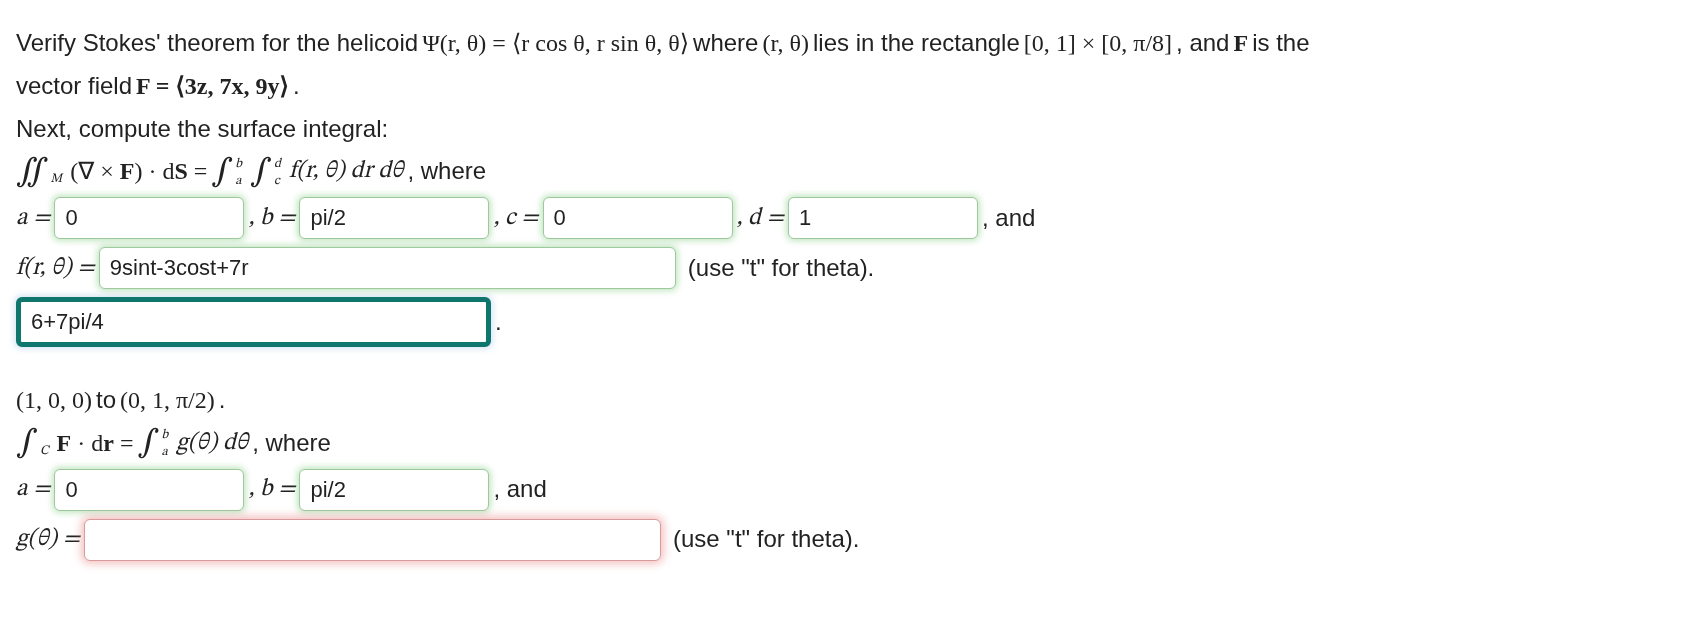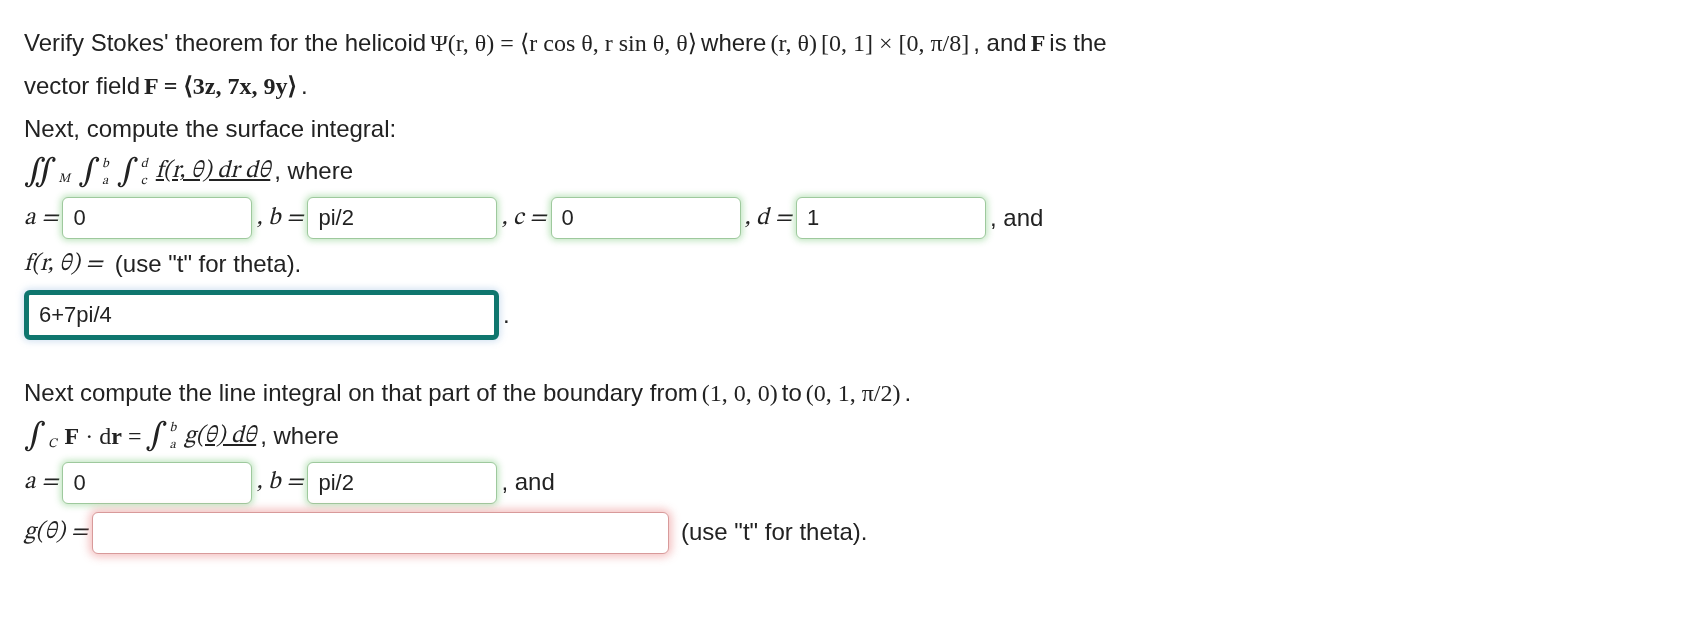--- a/index.html
+++ b/index.html
@@ -12,21 +12,21 @@
     background: #fff;
   }
   .wrap {
     padding: 18px 16px 40px 16px;
   }
   .line {
     display: flex;
     flex-wrap: wrap;
     align-items: center;
     gap: 0;
-    margin: 8px 8px;
+    margin: 8px 0;
     line-height: 1.45;
   }
   .line > span, .line > input, .line > .math, .line > .mathit, .line > .txt {
     margin-right: 4px;
   }
   .math {
     font-family: Liberation Serif, serif;
     font-style: normal;
   }
   .mathit {
@@ -85,33 +85,34 @@
     margin-right: 4px;
   }
   .limits .sup { margin-bottom: 4px; }
   .subonly {
     display: inline-block;
     font-size: 13px;
     font-style: italic;
     transform: translateY(8px);
     margin-right: 4px;
   }
-  .gap-after { margin-right: 6px; text-decoration: underline; }
+  .gap-after { margin-right: 6px; }
   .spacer-v { height: 20px; }
 </style>
 </head>
 <body>
 
 <div class="wrap">
 
   <div class="line">
     <span class="txt">Verify Stokes' theorem for the helicoid </span>
     <span class="math">Ψ(r, θ) = ⟨r cos θ, r sin θ, θ⟩</span>
     <span class="txt"> where </span>
     <span class="math">(r, θ)</span>
+    <span class="txt"> lies in the rectangle </span>
     <span class="math">[0, 1] × [0, π/8]</span>
     <span class="txt">, and </span>
     <span class="math bold">F</span>
     <span class="txt"> is the</span>
   </div>
 
   <div class="line">
     <span class="txt">vector field </span>
     <span class="math bold">F = ⟨3z, 7x, 9y⟩</span>
     <span class="txt">.</span>
@@ -119,20 +120,21 @@
 
   <div class="line">
     <span class="txt">Next, compute the surface integral:</span>
   </div>
 
   <div class="line">
     <span class="intwrap">
       <span class="bigop">∬</span>
       <span class="subonly">M</span>
     </span>
+    <span class="math">(∇ × <span class="bold">F</span>) · d<span class="bold">S</span> = </span>
     <span class="intwrap">
       <span class="bigop">∫</span>
       <span class="limits">
         <span class="sup">b</span>
         <span>a</span>
       </span>
     </span>
     <span class="intwrap">
       <span class="bigop">∫</span>
       <span class="limits">
@@ -151,32 +153,32 @@
     <input type="text" class="w-sm good" value="pi/2" style="">
     <span class="mathit">, c = </span>
     <input type="text" class="w-sm good" value="0" style="">
     <span class="mathit">, d = </span>
     <input type="text" class="w-sm good" value="1" style="">
     <span class="txt">, and</span>
   </div>
 
   <div class="line">
     <span class="mathit">f(r, θ) = </span>
+    <input type="text" class="w-lg good" value="9sint-3cost+7r" style="">
     <span class="txt" style="margin-left:8px;">(use "t" for theta).</span>
   </div>
 
   <div class="line">
     <input type="text" class="w-xl neutral" value="6+7pi/4" style="">
     <span class="txt">.</span>
   </div>
 
   <div class="spacer-v"></div>
 
   <div class="line">
-    <span class="txt">Next compute the line integral on that part of the boundary from </span>
     <span class="math">(1, 0, 0)</span>
     <span class="txt"> to </span>
     <span class="math">(0, 1, π/2)</span>
     <span class="txt">.</span>
   </div>
 
   <div class="line">
     <span class="intwrap">
       <span class="bigop">∫</span>
       <span class="subonly">C</span>

